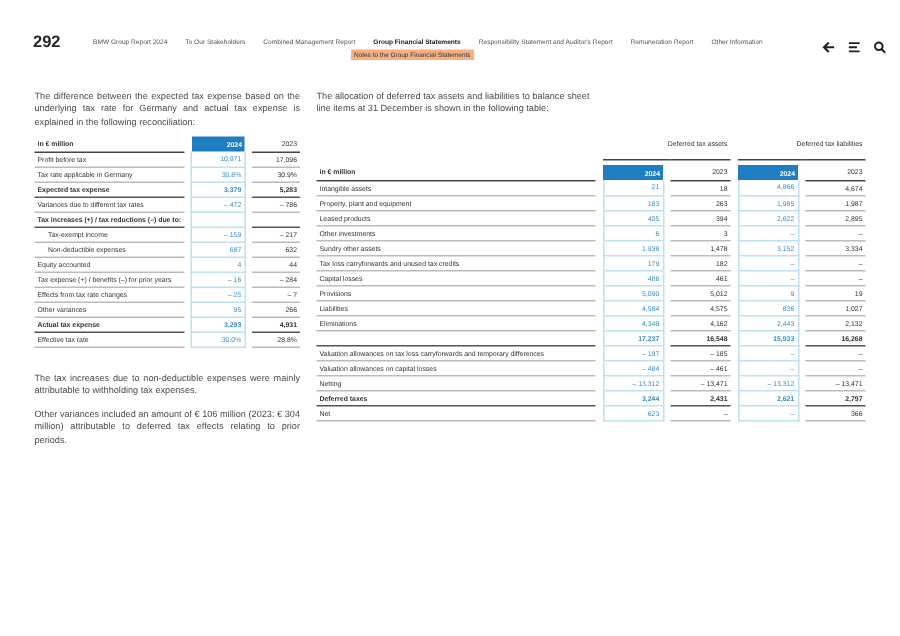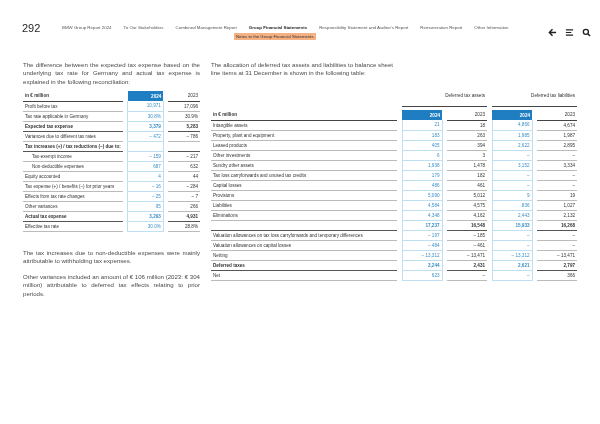--- a/index.html
+++ b/index.html
@@ -1,20 +1,20 @@
 <!DOCTYPE html>
 <html><head>
 <meta charset="utf-8">
 <style>
   * { box-sizing: border-box; margin: 0; padding: 0; }
   html, body { width: 600px; height: 424px; background: #ffffff; overflow: hidden; }
   body { font-family: "Liberation Sans", sans-serif; color: #3c3c3c; position: relative; }
 
   .topbar { position: absolute; top: 22px; left: 8px; right: 0; height: 20px; }
-  .page-num { position: absolute; left: 14px; top: 0; font-size: 11px; font-weight: normal; color: #262626; }
+  .page-num { position: absolute; left: 14px; top: 0; font-size: 11px; font-weight: bold; color: #262626; }
   .nav { position: absolute; left: 54px; top: 3px; display: flex; font-size: 4.4px; color: #555; }
   .nav span { margin-right: 12px; white-space: nowrap; cursor: pointer; }
   .nav span.active { font-weight: bold; color: #222; }
   .subnav { position: absolute; left: 226px; top: 11px; font-size: 4.3px; background: #f5b183; color: #333; padding: 1px 2px; white-space: nowrap; }
   .icons { position: absolute; left: 540px; top: 1px; display: flex; gap: 8px; align-items: center; }
   .icon { width: 9px; height: 9px; display: inline-block; cursor: pointer; }
 
   .para { position: absolute; font-size: 6.1px; line-height: 8.4px; color: #4a4a4a; text-align: justify; }
 
   table { border-collapse: collapse; position: absolute; font-size: 4.6px; color: #333; }

